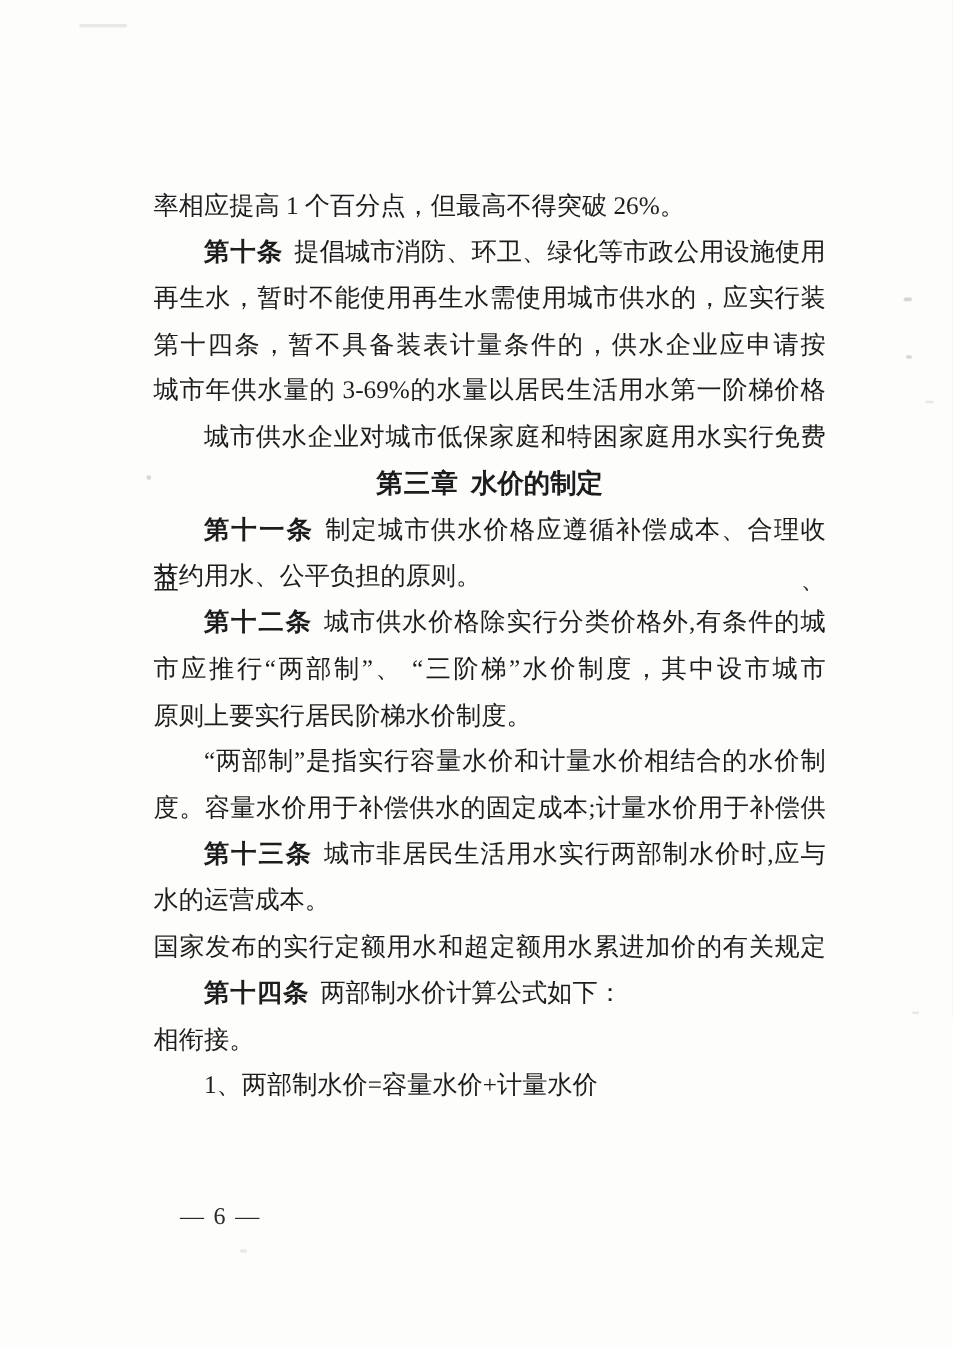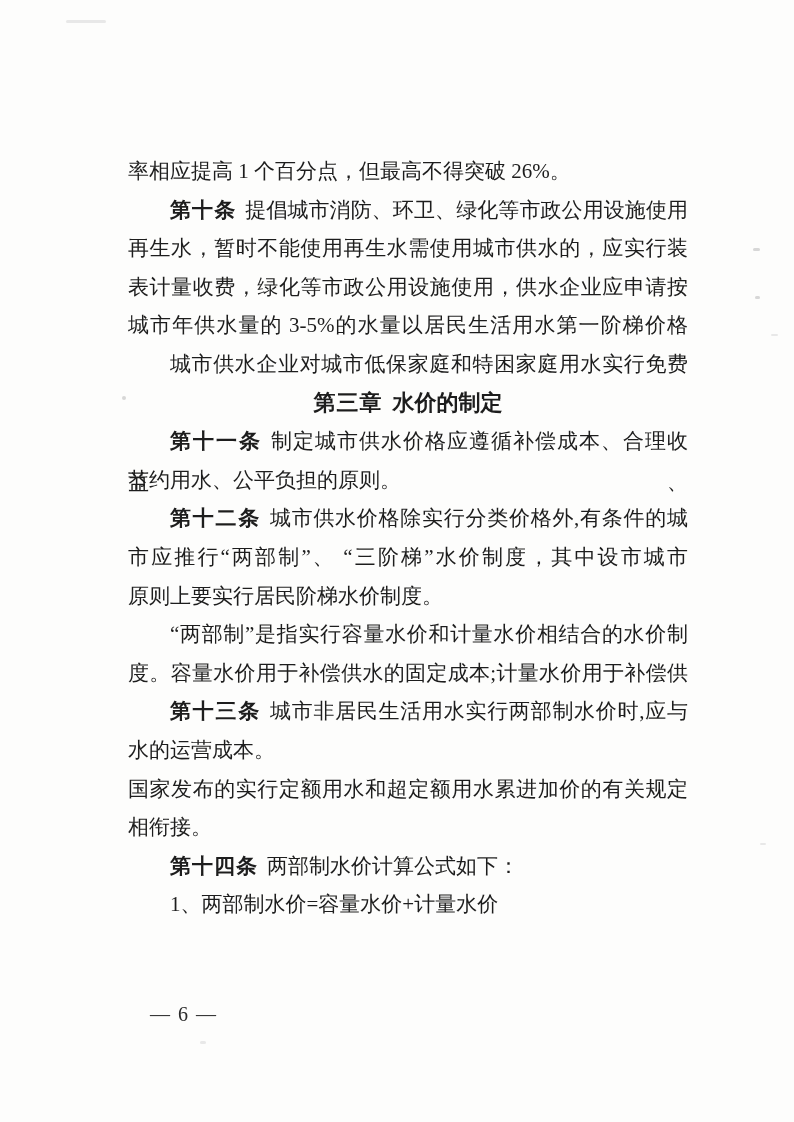--- a/index.html
+++ b/index.html
@@ -74,36 +74,36 @@
 </style>
 </head>
 <body>
 
 <div id="page">
 
   <div id="body-text">
       <div class="line"><span>率相应提高 1 个百分点，但最高不得突破 26%。</span></div>
       <div class="line fill indent"><b class="lead">第十条</b><span>提倡城市消防、环卫、绿化等市政公用设施使用</span></div>
       <div class="line fill"><span>再生水，暂时不能使用再生水需使用城市供水的，应实行装</span></div>
-      <div class="line fill"><span>表计量收费，绿化等市政公用设施使用，供水企业应申请按</span></div>
-      <div class="line fill"><span>城市年供水量的 3-5%的水量以居民生活用水第一阶梯价格</span></div>
+      <div class="line fill"><span>第十四条，暂不具备装表计量条件的，供水企业应申请按</span></div>
+      <div class="line fill"><span>城市年供水量的 3-69%的水量以居民生活用水第一阶梯价格</span></div>
       <div class="line fill indent"><span>城市供水企业对城市低保家庭和特困家庭用水实行免费</span></div>
       <div class="line heading"><b class="lead">第三章</b><span>水价的制定</span></div>
       <div class="line fill indent"><b class="lead">第十一条</b><span>制定城市供水价格应遵循补偿成本、合理收益、</span></div>
       <div class="line"><span>节约用水、公平负担的原则。</span></div>
       <div class="line fill indent"><b class="lead">第十二条</b><span>城市供水价格除实行分类价格外,有条件的城</span></div>
       <div class="line fill"><span>市应推行“两部制”、 “三阶梯”水价制度，其中设市城市</span></div>
       <div class="line"><span>原则上要实行居民阶梯水价制度。</span></div>
       <div class="line fill indent"><span>“两部制”是指实行容量水价和计量水价相结合的水价制</span></div>
       <div class="line fill"><span>度。容量水价用于补偿供水的固定成本;计量水价用于补偿供</span></div>
       <div class="line fill indent"><b class="lead">第十三条</b><span>城市非居民生活用水实行两部制水价时,应与</span></div>
       <div class="line"><span>水的运营成本。</span></div>
       <div class="line fill"><span>国家发布的实行定额用水和超定额用水累进加价的有关规定</span></div>
+      <div class="line indent"><b class="lead">第十四条</b><span>两部制水价计算公式如下：</span></div>
       <div class="line"><span>相衔接。</span></div>
-      <div class="line indent"><b class="lead">第十四条</b><span>两部制水价计算公式如下：</span></div>
       <div class="line indent"><span>1、两部制水价=容量水价+计量水价</span></div>
     </div>
 
   <div id="page-number">— 6 —</div>
 
   <div class="speck faint" style="left:66px;  top:20px;  width:40px; height:3px;"></div>
   <div class="speck" style="left:753px; top:248px; width:7px;  height:3px;"></div>
   <div class="speck" style="left:755px; top:296px; width:5px;  height:3px;"></div>
   <div class="speck faint" style="left:771px; top:334px; width:7px;  height:2px;"></div>
   <div class="speck faint" style="left:760px; top:843px; width:6px;  height:2px;"></div>

